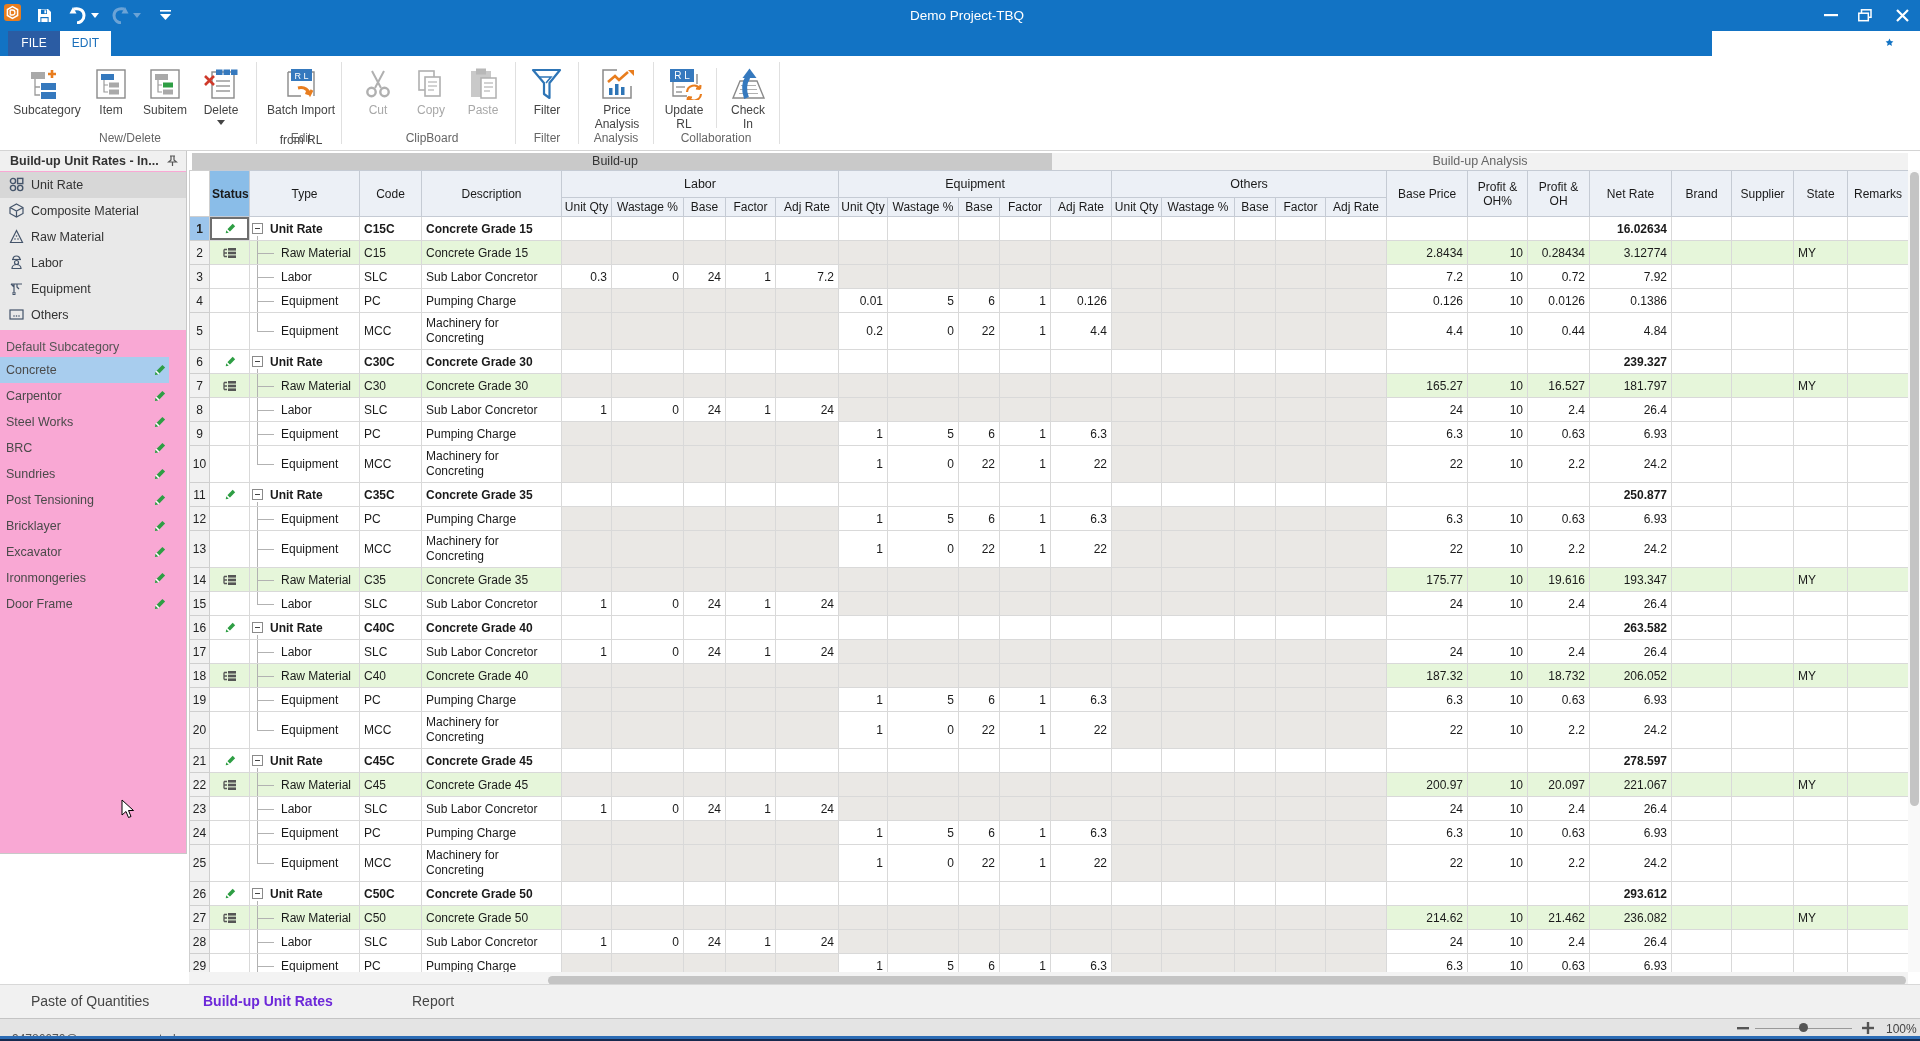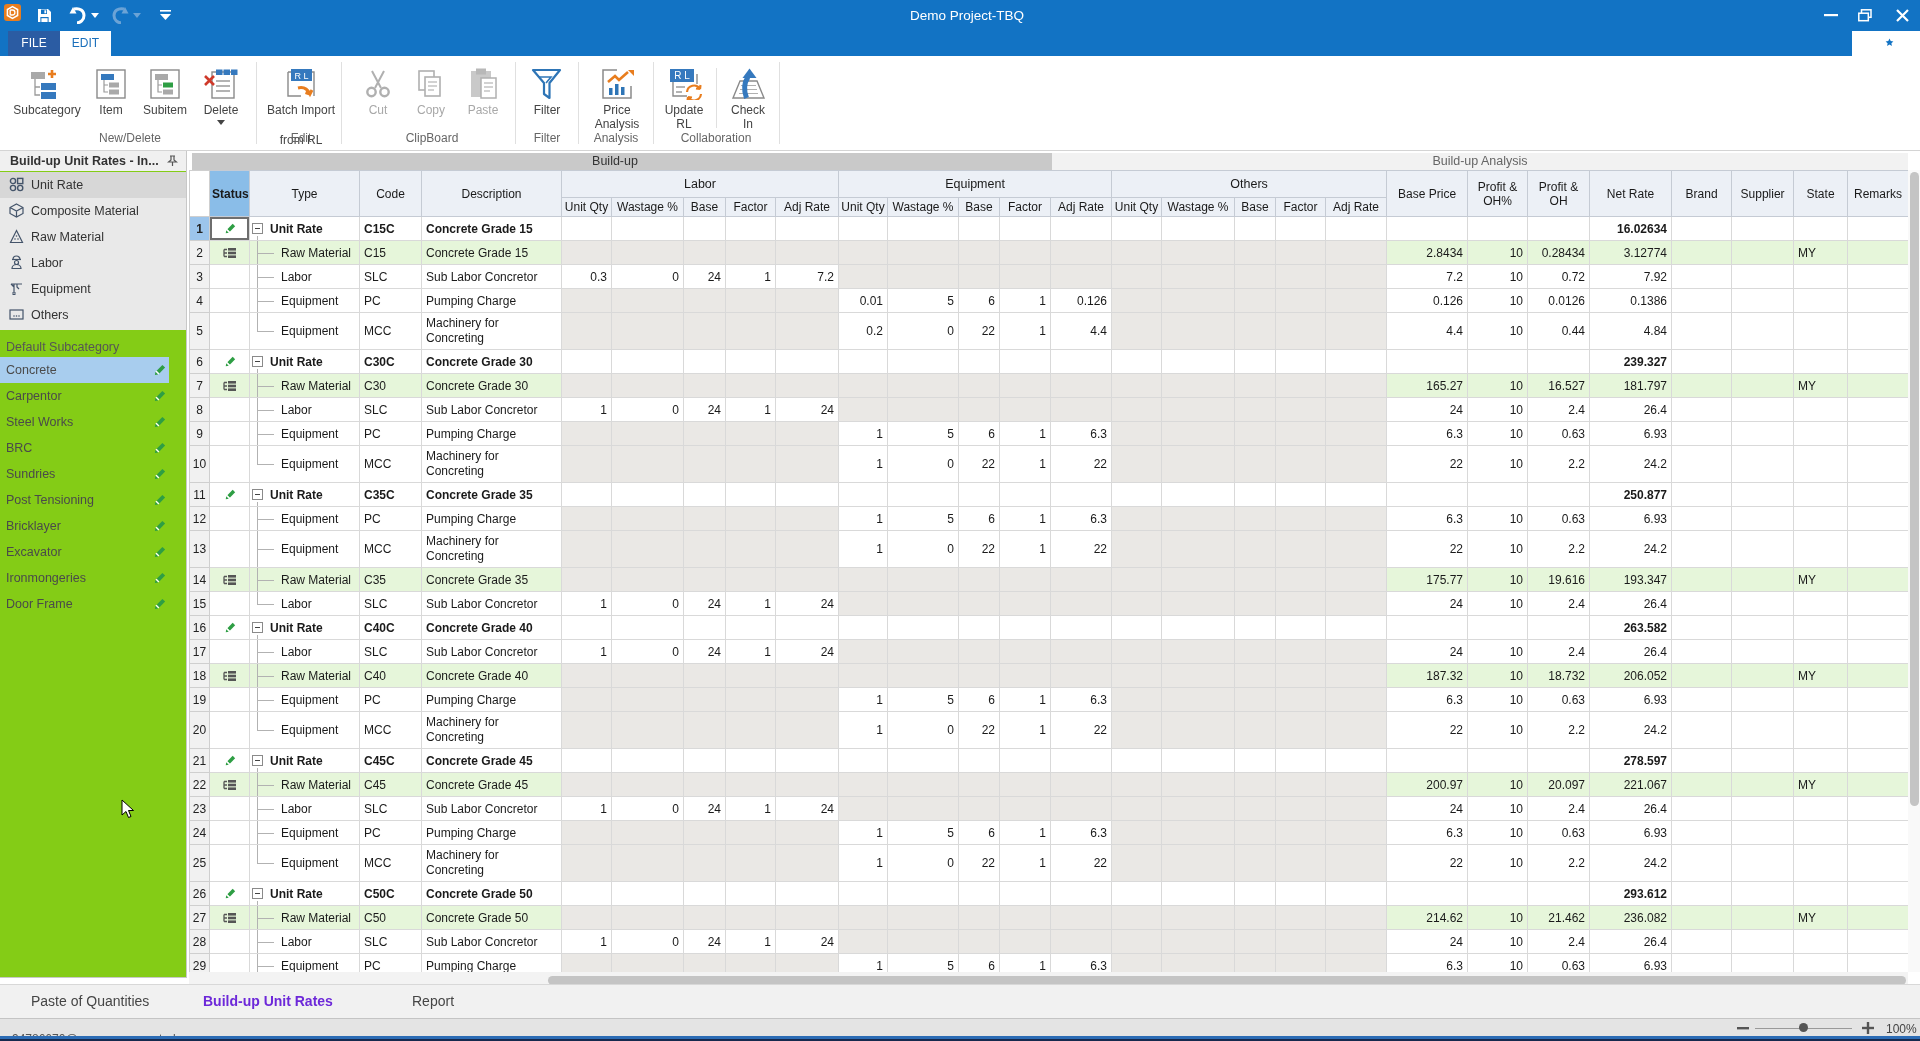--- a/index.html
+++ b/index.html
@@ -1,29 +1,29 @@
 <!DOCTYPE html>
 <html><head><meta charset="utf-8">
 <style>
 *{margin:0;padding:0;box-sizing:border-box;}
 body{font-family:"Liberation Sans",sans-serif;}
 #app{position:relative;width:1920px;height:1041px;background:#fff;overflow:hidden;font-family:"Liberation Sans",sans-serif;}
 .abs{position:absolute;}
 
 #titlebar{position:absolute;left:0;top:0;width:1920px;height:31px;background:#1273c4;}
-#tabrow{position:absolute;left:0;top:31px;width:1852px;height:25px;background:#1273c4;}
+#tabrow{position:absolute;left:0;top:31px;width:1712px;height:25px;background:#1273c4;}
 #filetab{position:absolute;left:8px;top:0;width:52px;height:25px;background:#2b5ca3;color:#fff;font-size:12px;text-align:center;line-height:25px;}
 #edittab{position:absolute;left:60px;top:0;width:51px;height:25px;background:#fff;color:#1a6fbb;font-size:12px;text-align:center;line-height:25px;}
 #ribbon{position:absolute;left:0;top:56px;width:1920px;height:95px;background:#fff;border-bottom:1px solid #d4d4d4;}
 .rsep{position:absolute;top:6px;width:1px;height:82px;background:#e0e0e0;}
 .rlabel{position:absolute;font-size:12px;color:#444;text-align:center;white-space:nowrap;transform:translateX(-50%);}
 .rgroup{position:absolute;top:75px;font-size:12px;color:#666;text-align:center;white-space:nowrap;transform:translateX(-50%);}
 .gray{color:#a8a8a8;}
 
-#lp{position:absolute;left:0;top:151px;width:187px;height:827px;background:#84cc16;border-right:1px solid #c8c8c8;border-bottom:1px solid #c8c8c8;}
+#lp{position:absolute;left:0;top:151px;width:187px;height:703px;background:#f9a8d4;border-right:1px solid #c8c8c8;border-bottom:1px solid #c8c8c8;}
 #lphead{position:absolute;left:0;top:0;width:186px;height:20px;background:#f0f0f0;font-size:12.5px;font-weight:bold;color:#333;line-height:20px;padding-left:10px;}
 #lpnav{position:absolute;left:0;top:21px;width:186px;height:158px;background:#e9e9e9;}
 .navitem{position:relative;height:26px;line-height:26px;font-size:12.5px;color:#333;padding-left:31px;}
 .navitem svg{position:absolute;left:9px;top:5px;}
 .navsel{background:#d7d7d7;}
 .subcat{position:relative;height:26px;line-height:26px;font-size:12.5px;color:#4a4a4a;padding-left:6px;}
 .subcat svg{position:absolute;right:3px;top:7px;}
 .subsel{background:#a8cdee;}
 
 #bandL{position:absolute;left:192px;top:153px;width:860px;height:17px;background:#c9c9c9;color:#333;font-size:12.5px;text-align:center;line-height:17px;padding-right:14px;}

